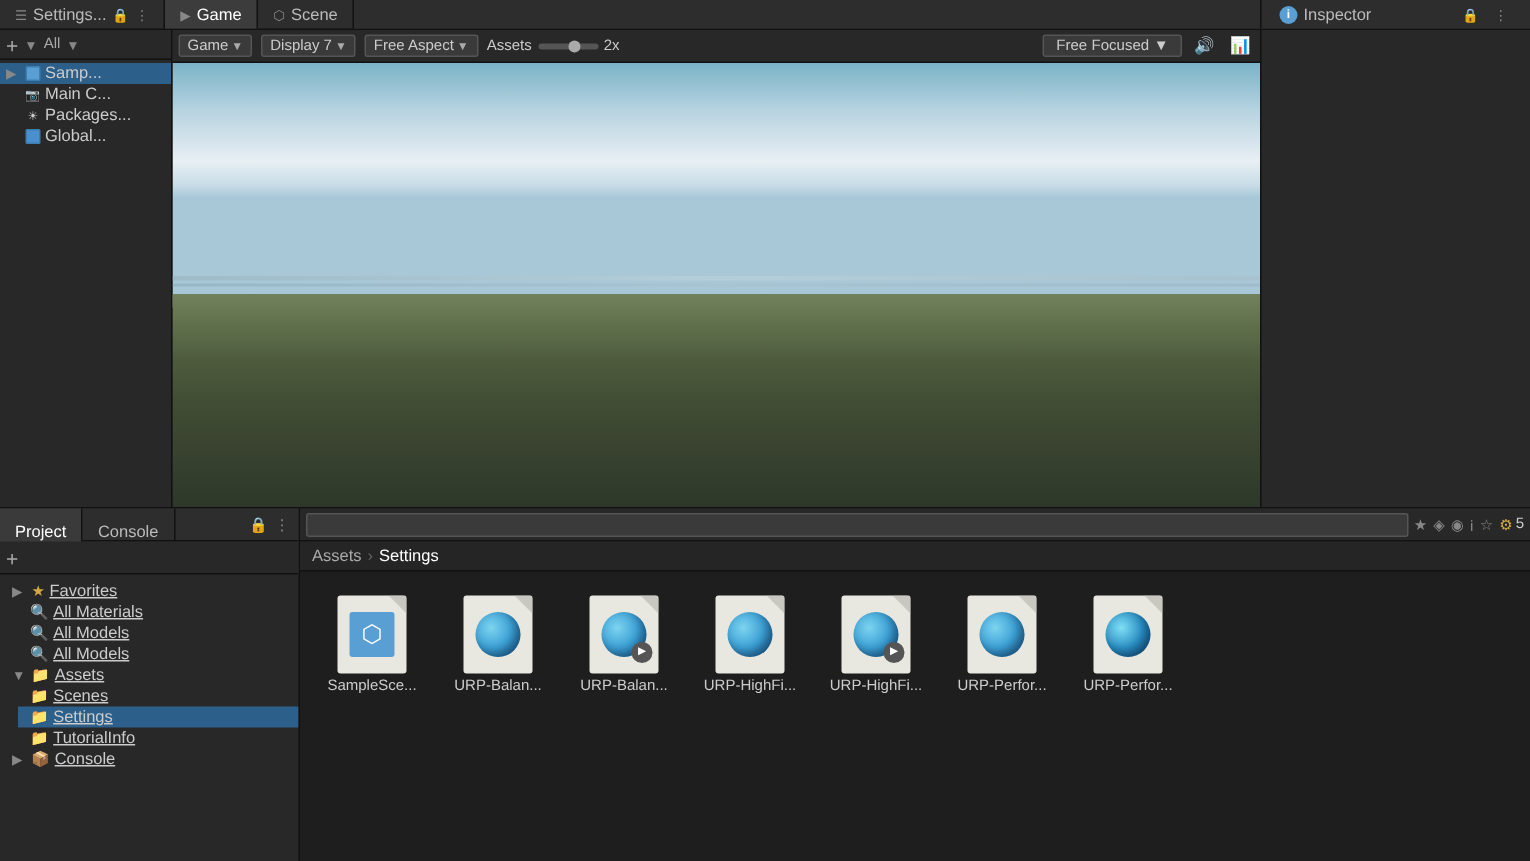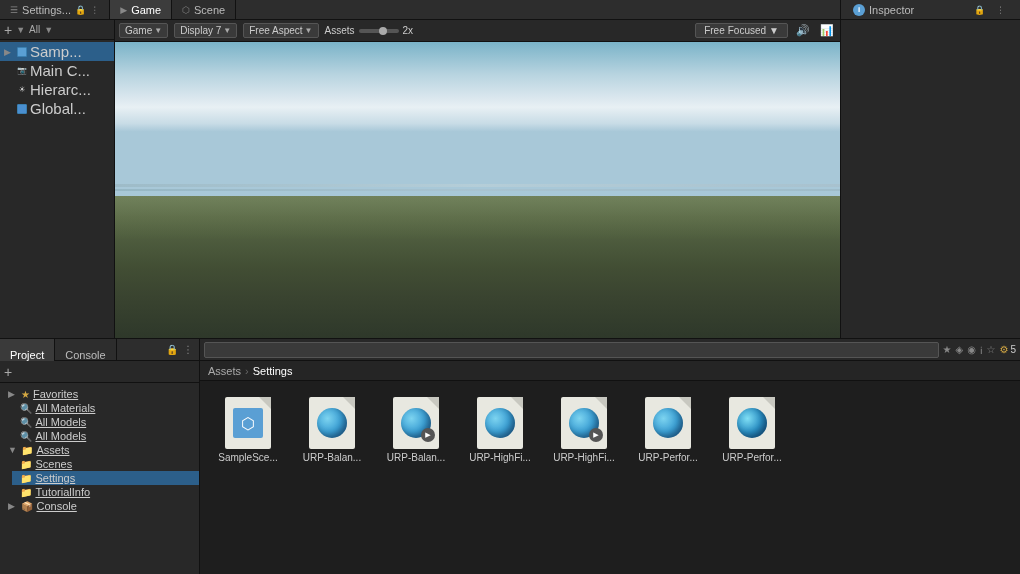--- a/index.html
+++ b/index.html
@@ -129,21 +129,21 @@
       background: #5a9fd4;
       border: 1px solid #3a7fb0;
       border-radius: 1px;
     }
     .camera-icon-small {
       font-size: 8px;
     }
     .light-icon {
       font-size: 8px;
     }
-    .h-label { font-size: 15px; color: #ccc; }
+    .h-label { font-size: 11px; color: #ccc; }
     .h-indent { margin-left: 12px; }
 
     
     .center-panel {
       flex: 1;
       display: flex;
       flex-direction: column;
       background: #1a1a1a;
     }
     .viewport-toolbar {
@@ -569,21 +569,21 @@
             <div class="cube-icon"></div>
           </span>
         <span class="h-label">Samp...</span>
       </div>
       <div class="hierarchy-item h-indent">
         <span class="h-icon camera-icon-small">📷</span>
         <span class="h-label">Main C...</span>
       </div>
       <div class="hierarchy-item h-indent">
         <span class="h-icon light-icon">☀</span>
-        <span class="h-label">Hierarc...</span>
+        <span class="h-label">Packages...</span>
       </div>
       <div class="hierarchy-item h-indent">
         <span class="h-icon">
             <div class="cube-icon" style="background:#4a8fd0;"></div>
           </span>
         <span class="h-label">Global...</span>
       </div>
     </div>
   </div>
 

